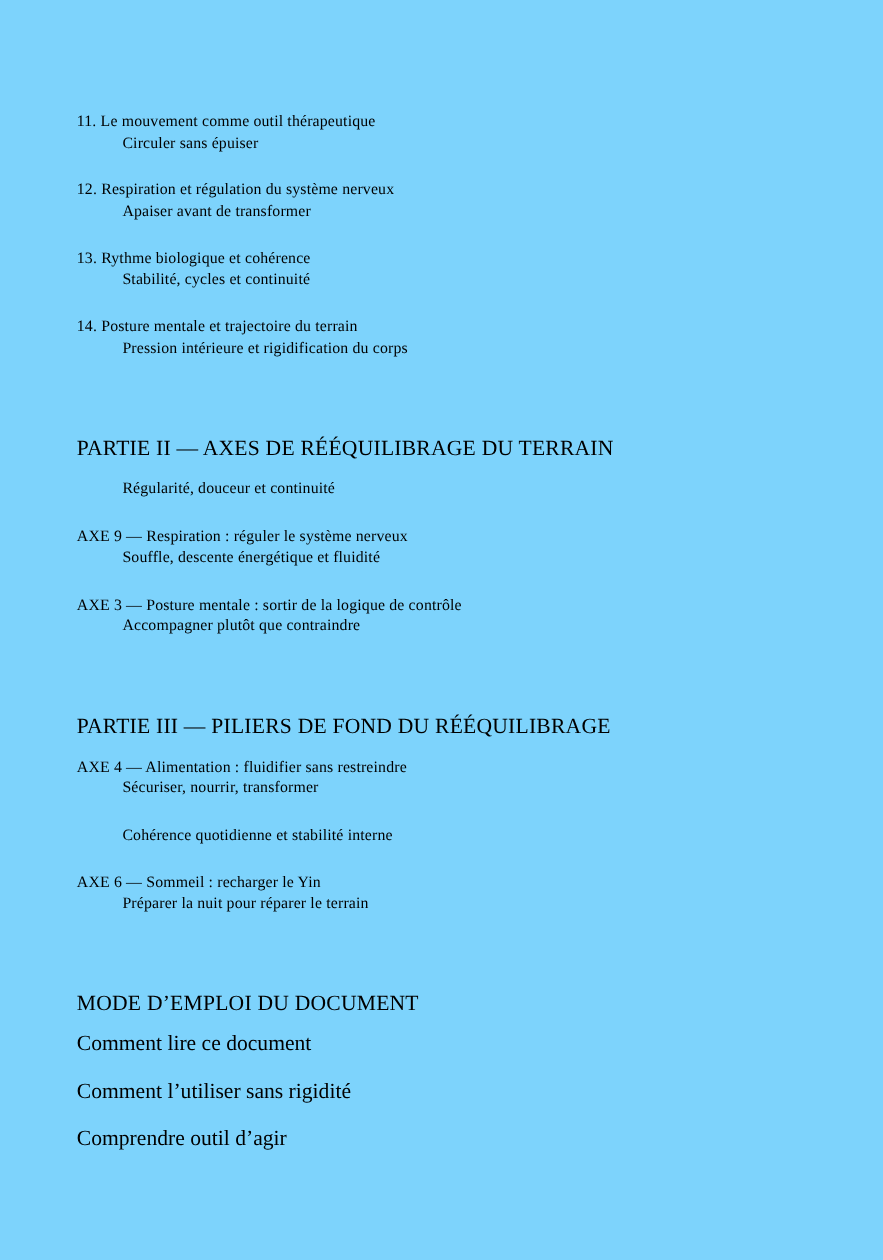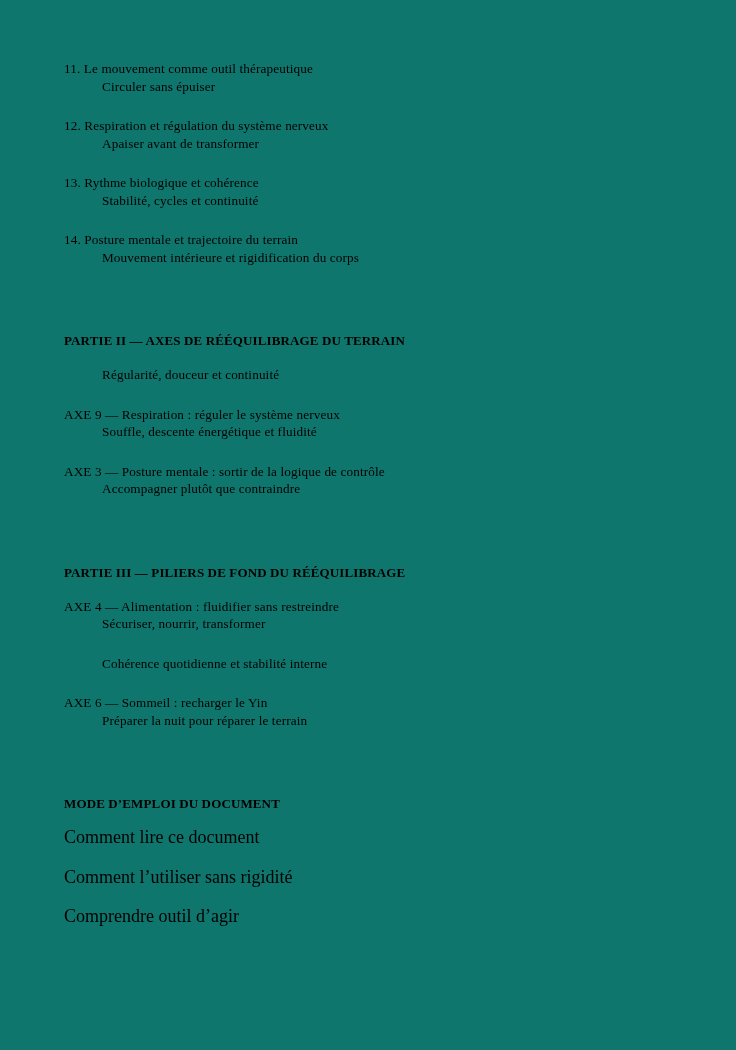--- a/index.html
+++ b/index.html
@@ -11,43 +11,43 @@
     width: 736px;
     height: 1050px;
     font-family: "Liberation Serif", "DejaVu Serif", serif;
     color: #000000;
     -webkit-font-smoothing: antialiased;
   }
   .page {
     position: relative;
     width: 736px;
     height: 1050px;
-    background: #0f766e;
+    background: #7dd3fc;
     box-sizing: border-box;
-    padding: 60px 64px 40px 64px;
+    padding: 92px 64px 40px 64px;
   }
   .content {
     width: 608px;
   }
   .entry {
     margin: 0 0 22px 0;
   }
   .entry .line {
     font-size: 13.2px;
     line-height: 17.5px;
     letter-spacing: 0.01em;
     white-space: pre-wrap;
   }
   .entry .line.sub {
     font-size: 13.2px;
     margin-left: 38px;
   }
   .section-title {
-    font-weight: bold;
-    font-size: 13px;
+    font-weight: normal;
+    font-size: 18px;
     line-height: 18px;
     letter-spacing: 0.01em;
     margin: 0;
   }
   .block-gap-large {
     height: 44px;
   }
   .standalone {
     font-size: 18px;
     line-height: 17.5px;
@@ -71,21 +71,21 @@
       <div class="entry">
         <div class="line">12. Respiration et régulation du système nerveux</div>
         <div class="line sub">Apaiser avant de transformer</div>
       </div>
       <div class="entry">
         <div class="line">13. Rythme biologique et cohérence</div>
         <div class="line sub">Stabilité, cycles et continuité</div>
       </div>
       <div class="entry">
         <div class="line">14. Posture mentale et trajectoire du terrain</div>
-        <div class="line sub">Mouvement intérieure et rigidification du corps</div>
+        <div class="line sub">Pression intérieure et rigidification du corps</div>
       </div>
     </div>
 
     <div class="block-gap-large"></div>
 
     <div>
       <div class="section-title">PARTIE II — AXES DE RÉÉQUILIBRAGE DU TERRAIN</div>
       <div class="spacer-after-title"></div>
       <div class="entry">
         <div class="line sub">Régularité, douceur et continuité</div>

